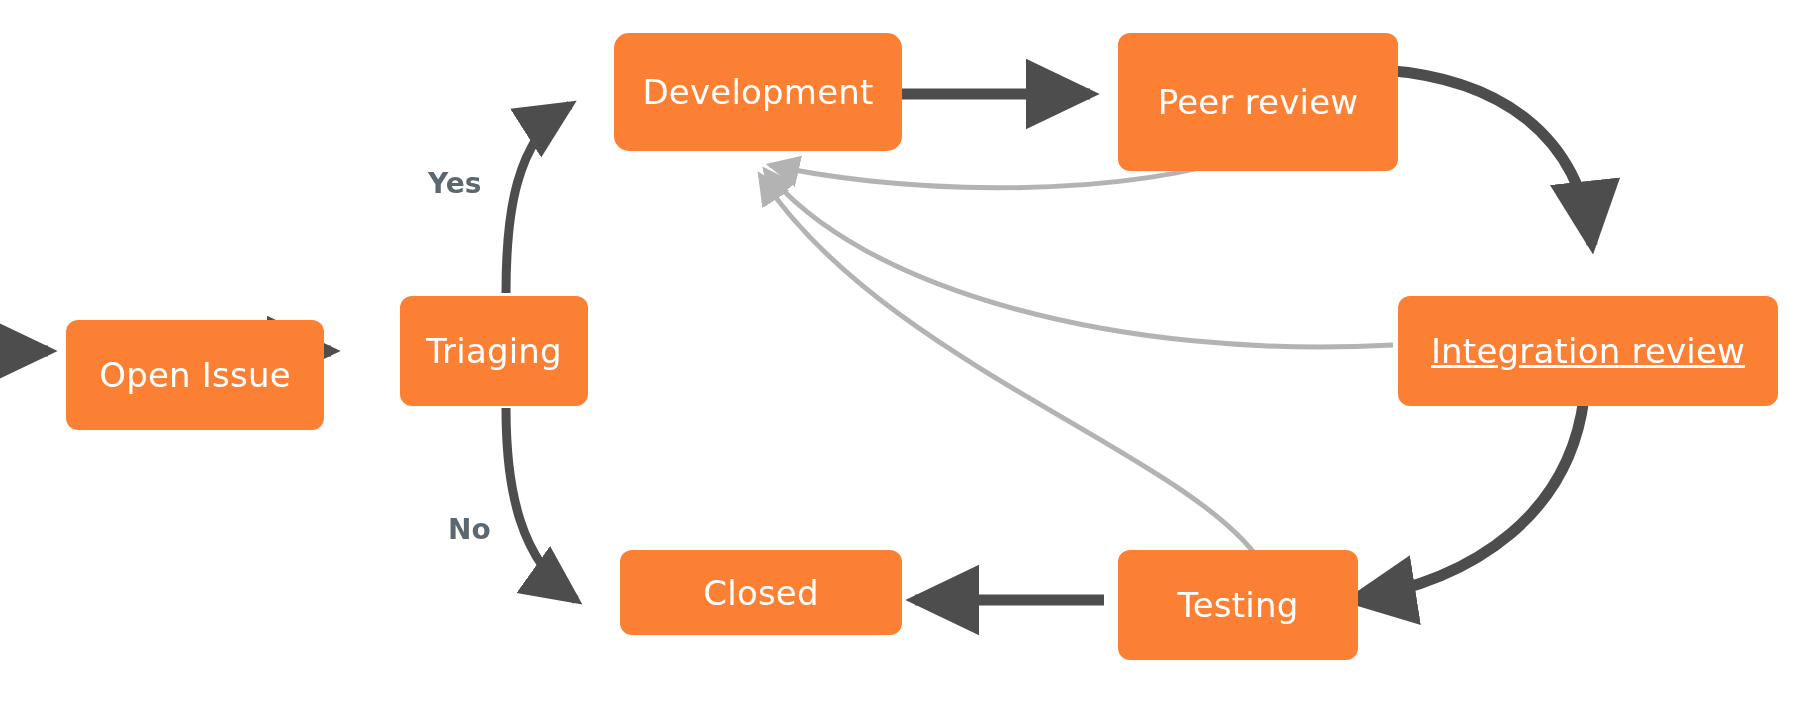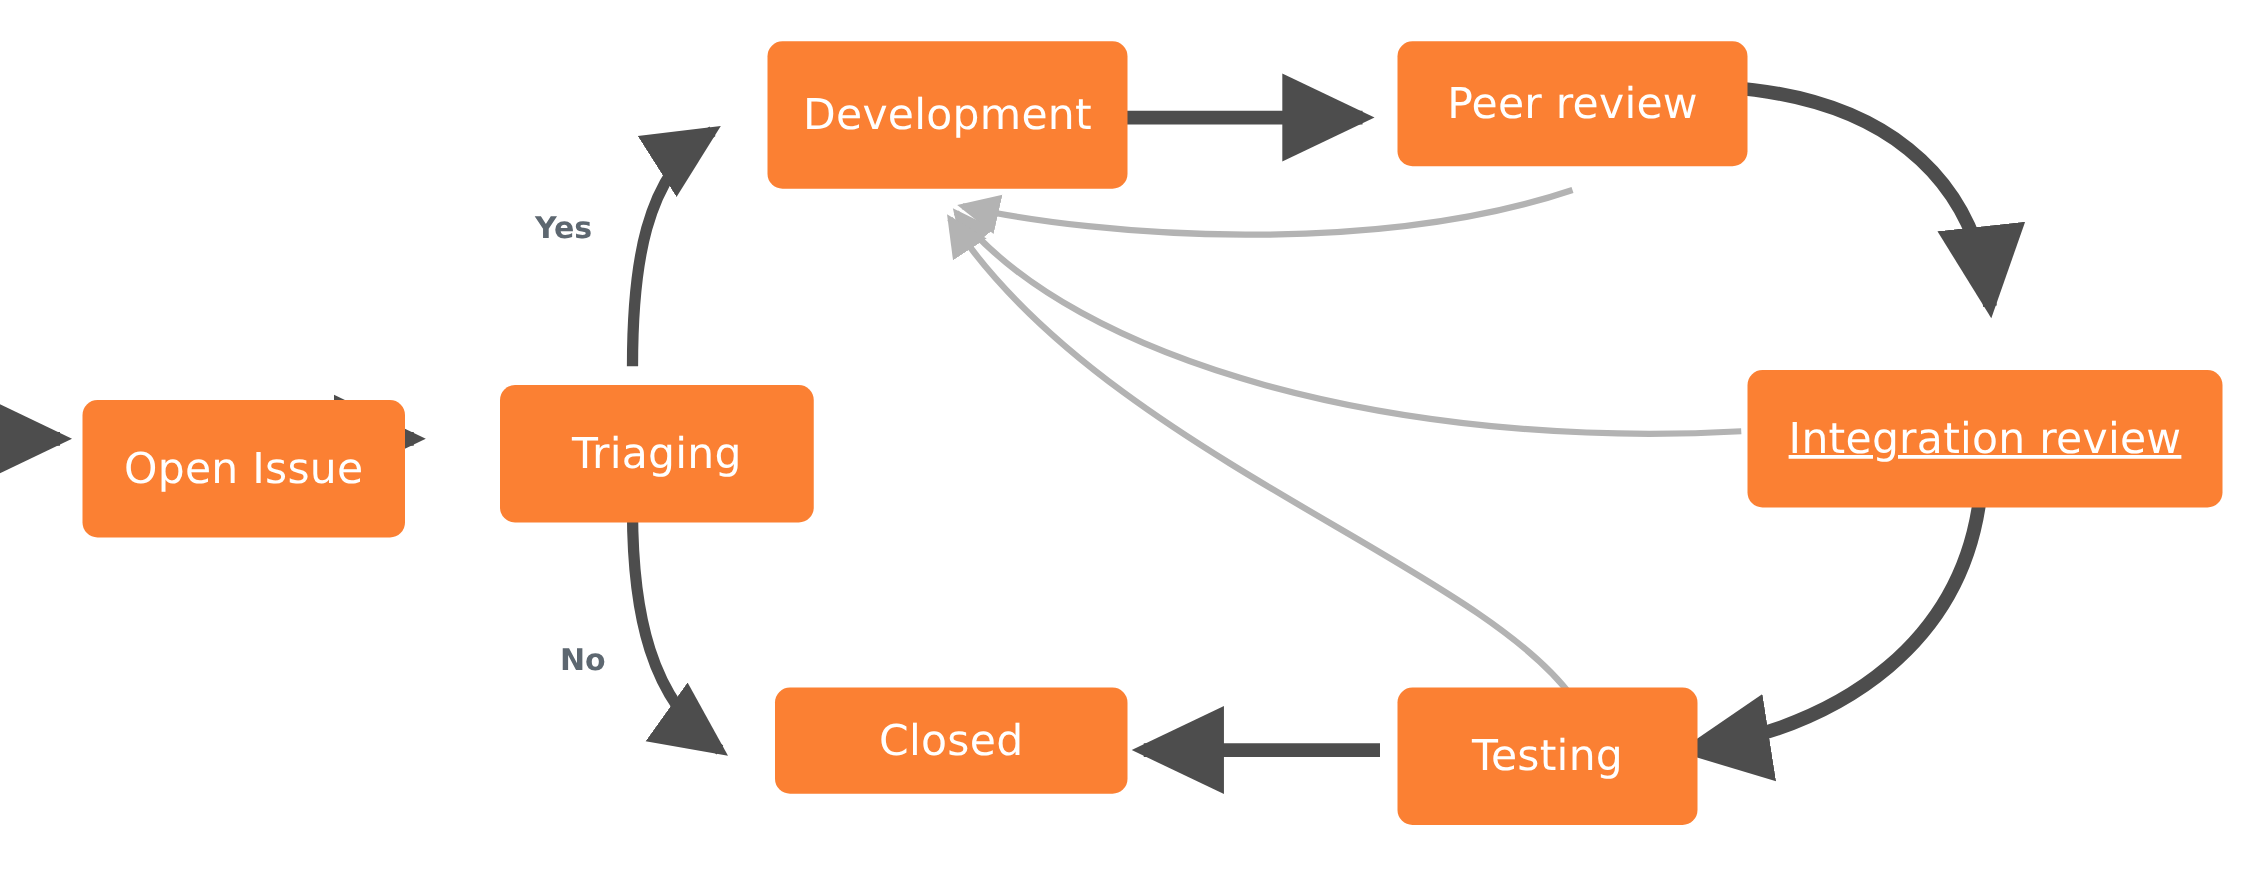--- a/index.html
+++ b/index.html
@@ -38,21 +38,21 @@
     white-space: nowrap;
     z-index: 5;
   }
   .node-label {
     color: #ffffff;
     pointer-events: none;
   }
   .edge-label {
     position: absolute;
     color: #5d6770;
-    font-size: 24px;
+    font-size: 28px;
     font-weight: bold;
     line-height: 1;
     z-index: 6;
     white-space: nowrap;
   }
 </style>
 </head>
 <body>
 
 <div id="canvas">
@@ -109,29 +109,29 @@
 
     <g>
       <path d="M 1258 558 C 1180 450 880 360 760 175" stroke="#b3b3b3" stroke-width="5" fill="none" marker-end="url(#arrowLight)"></path>
     </g>
   </svg>
 
   <div class="node" style="left:66px; top:296px; width:258px; height:110px;margin-top:24px;">
     <span class="node-label">Open Issue</span>
   </div>
 
-  <div class="node" style="left:400px; top:308px; width:251px; height:110px;">
+  <div class="node" style="left:400px; top:296px; width:188px; height:110px;">
     <span class="node-label">Triaging</span>
   </div>
 
-  <div class="node" style="left:614px; top:33px; width:288px; height:118px;">
+  <div class="node" style="left:614px; top:33px; width:288px; height:118px;border-radius:15px;">
     <span class="node-label">Development</span>
   </div>
 
-  <div class="node" style="left:1118px; top:33px; width:280px; height:100px;">
+  <div class="node" style="left:1118px; top:33px; width:280px; height:138px;">
     <span class="node-label">Peer review</span>
   </div>
 
   <div class="node" style="left:1398px; top:296px; width:380px; height:110px;text-decoration:underline;">
     <span class="node-label">Integration review</span>
   </div>
 
   <div class="node" style="left:1118px; top:550px; width:240px; height:110px;">
     <span class="node-label">Testing</span>
   </div>

